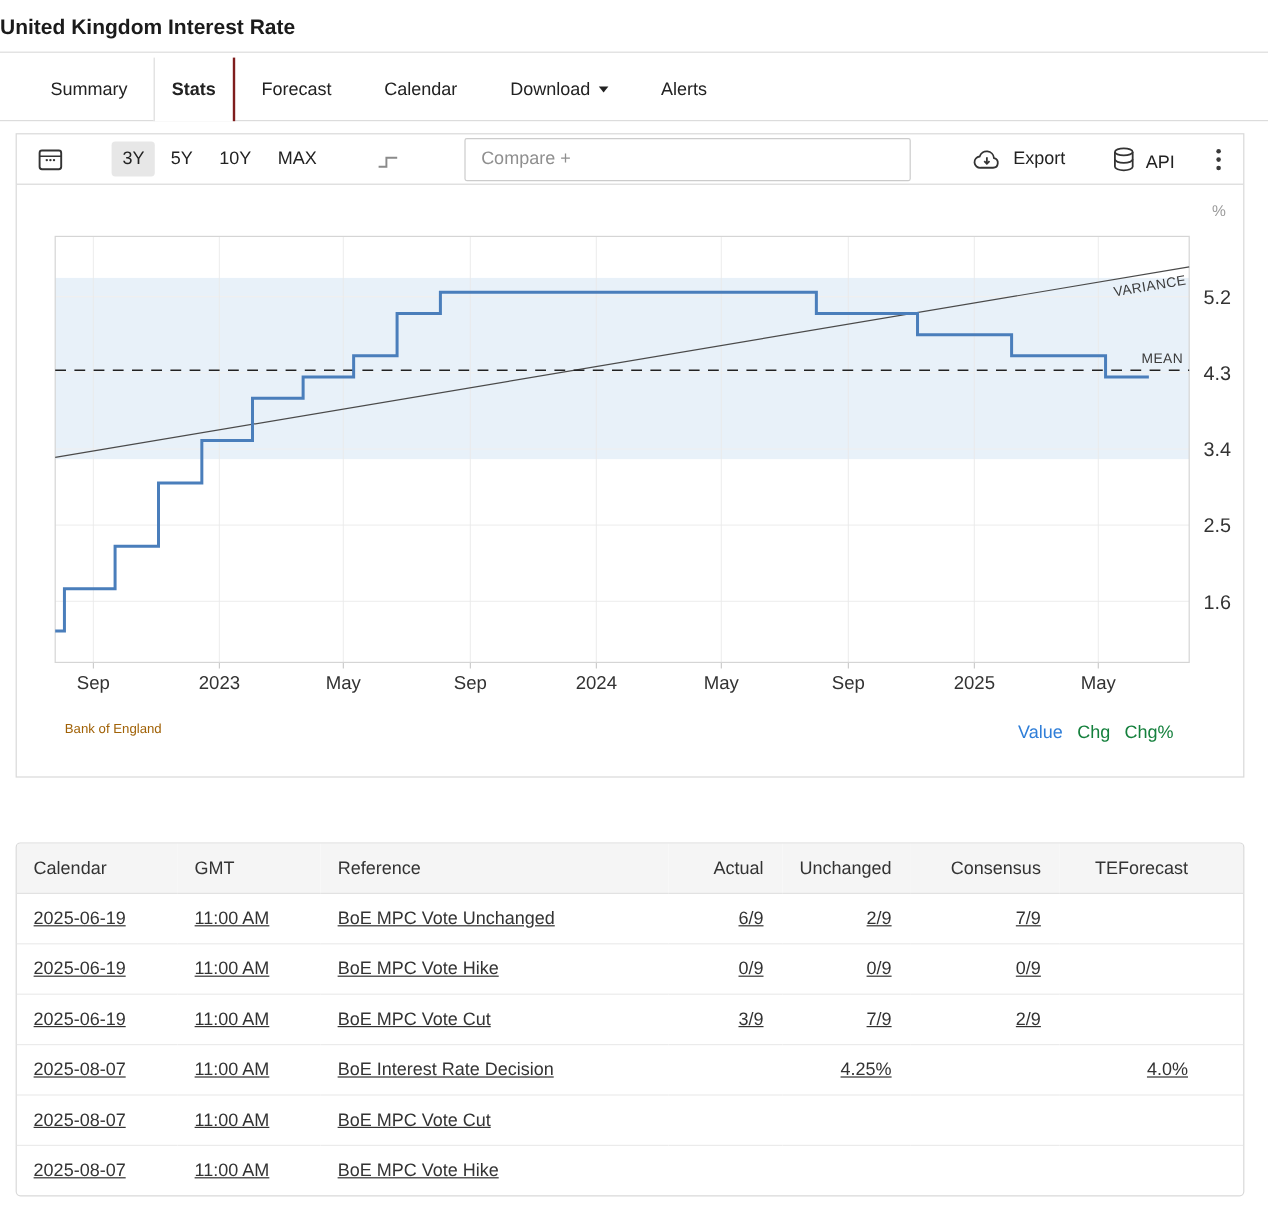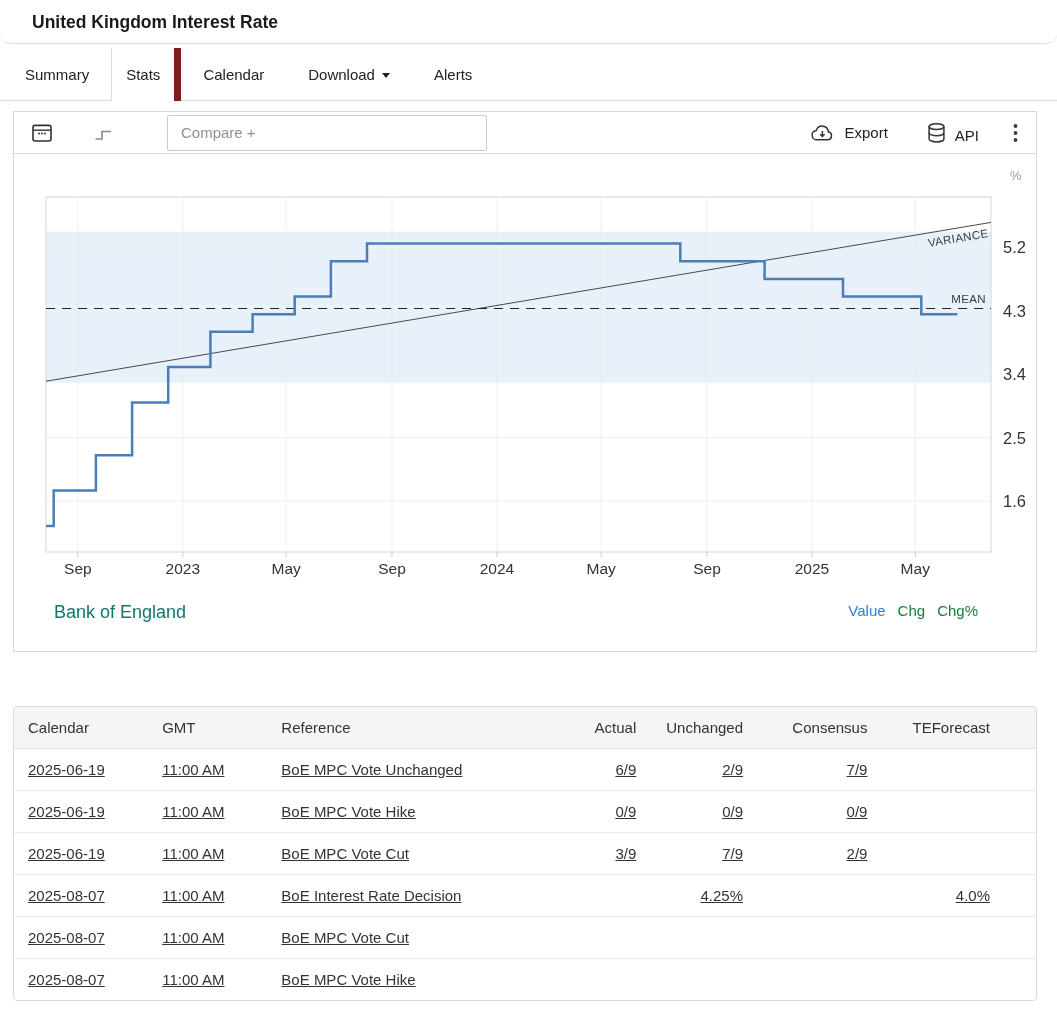--- a/index.html
+++ b/index.html
@@ -6,23 +6,22 @@
   html,body { margin:0; padding:0; background:#fff; }
   body {
     width:1057px;
     font-family:"Liberation Sans", sans-serif;
     color:#333;
     -webkit-font-smoothing:antialiased;
   }
 
   
   .title-bar {
-    padding:12px 18px 10px 32px;
+    padding:12px 18px 10px 0;
     border-bottom:1px solid #dcdcdc;
-    border-radius:10px;
   }
   .page-title { font-size:17.5px; font-weight:bold; color:#1b1b1b; }
 
   
   .tabs {
     display:flex;
     position:relative;
     margin-top:4px;
     font-size:15px;
     color:#222;
@@ -31,26 +30,27 @@
     content:''; position:absolute; left:0; right:0; bottom:0;
     height:1px; background:#dcdcdc;
   }
   .tab {
     padding:18px 22px;
     cursor:pointer;
     position:relative;
     background:#fff;
     white-space:nowrap;
   }
-  .tab:first-child { padding-left:25px; }
+  .tab:first-child { padding-left:42px; }
   .tab.active {
     border-left:1px solid #dcdcdc;
-    border-right:7px solid #7f1d1d;
+    border-right:2px solid #7f1d1d;
     padding:18px 14px;
     z-index:2;
+    font-weight:bold;
   }
   .caret {
     display:inline-block; margin-left:7px; vertical-align:2px;
     width:0; height:0;
     border-left:4.5px solid transparent;
     border-right:4.5px solid transparent;
     border-top:5px solid #222;
   }
 
   
@@ -68,21 +68,21 @@
   .icon-btn { display:flex; align-items:center; cursor:pointer; background:none; border:none; padding:0; }
   .ranges { display:flex; gap:4px; margin-left:40px; }
   .range-btn {
     border:none; background:none; font-size:15px; color:#222;
     padding:6px 9px; border-radius:3px; cursor:pointer;
     font-family:"Liberation Sans", sans-serif;
   }
   .range-btn.active { background:#e7e7e7; }
   .step-tool { margin-left:40px; }
   .compare-input {
-    margin-left:53px; width:320px; height:36px;
+    margin-left:53px; width:372px; height:36px;
     border:1px solid #ccc; border-radius:2px;
     padding:0 13px; font-size:15px; color:#333;
     font-family:"Liberation Sans", sans-serif;
     outline:none;
   }
   .compare-input::placeholder { color:#8f8f8f; }
   .tool-group { display:flex; align-items:center; cursor:pointer; }
   .tool-group .lbl { margin-left:8px; }
   .export-group { margin-left:auto;justify-content:center; }
   .api-group { margin-left:38px;align-items:flex-end; }
@@ -90,21 +90,21 @@
 
   
   .chart-wrap { position:relative; }
   #chart-svg { display:block; }
   #chart-svg text { font-family:"Liberation Sans", sans-serif; }
 
   .chart-footer {
     display:flex; justify-content:space-between; align-items:flex-start;
     padding:8px 40px 28px 40px;
   }
-  .source-label { font-size:18px; color:#0f766e; }
+  .source-label { font-size:11px; color:#a16207; }
   .mode-links { display:flex; gap:12px; font-size:15px; padding-right:18px; }
   .mode-link { color:#15803d; cursor:pointer; }
   .mode-link.active { color:#2f7ed8; }
 
   
   .table-wrap {
     margin:54px 20px 14px 13px;
     border:1px solid #d9d9d9;
     border-radius:4px;
     overflow:hidden;
@@ -140,38 +140,45 @@
 
 <div>
 
   <div class="title-bar">
     <span class="page-title">United Kingdom Interest Rate</span>
   </div>
 
   <nav class="tabs" id="tabs">
       <div class="tab"><span>Summary</span></div>
       <div class="tab active"><span>Stats</span></div>
+      <div class="tab"><span>Forecast</span></div>
       <div class="tab"><span>Calendar</span></div>
       <div class="tab"><span>Download</span><span class="caret"></span></div>
       <div class="tab"><span>Alerts</span></div>
     </nav>
 
   <div class="panel">
     <div class="toolbar">
 
       <button class="icon-btn" title="">
         <svg width="22" height="21" viewBox="0 0 22 21" fill="none">
           <rect x="2" y="3.4" width="18" height="15.6" rx="2" stroke="#333" stroke-width="1.6"></rect>
           <line x1="2" y1="8.2" x2="20" y2="8.2" stroke="#333" stroke-width="1.4"></line>
           <circle cx="8" cy="11.4" r="1" fill="#333"></circle>
           <circle cx="11" cy="11.4" r="1" fill="#333"></circle>
           <circle cx="14" cy="11.4" r="1" fill="#333"></circle>
         </svg>
       </button>
 
+      <div class="ranges" id="ranges">
+          <button class="range-btn active">3Y</button>
+          <button class="range-btn">5Y</button>
+          <button class="range-btn">10Y</button>
+          <button class="range-btn">MAX</button>
+        </div>
 
       <button class="icon-btn step-tool">
         <svg width="21" height="20" viewBox="0 0 21 20" fill="none">
           <polyline points="2.5,16 9,16 9,8.5 18,8.5" stroke="#8a8a8a" stroke-width="1.6" fill="none"></polyline>
         </svg>
       </button>
 
       <input class="compare-input" type="text" placeholder="Compare +" style="">
 
       <div class="tool-group export-group">

